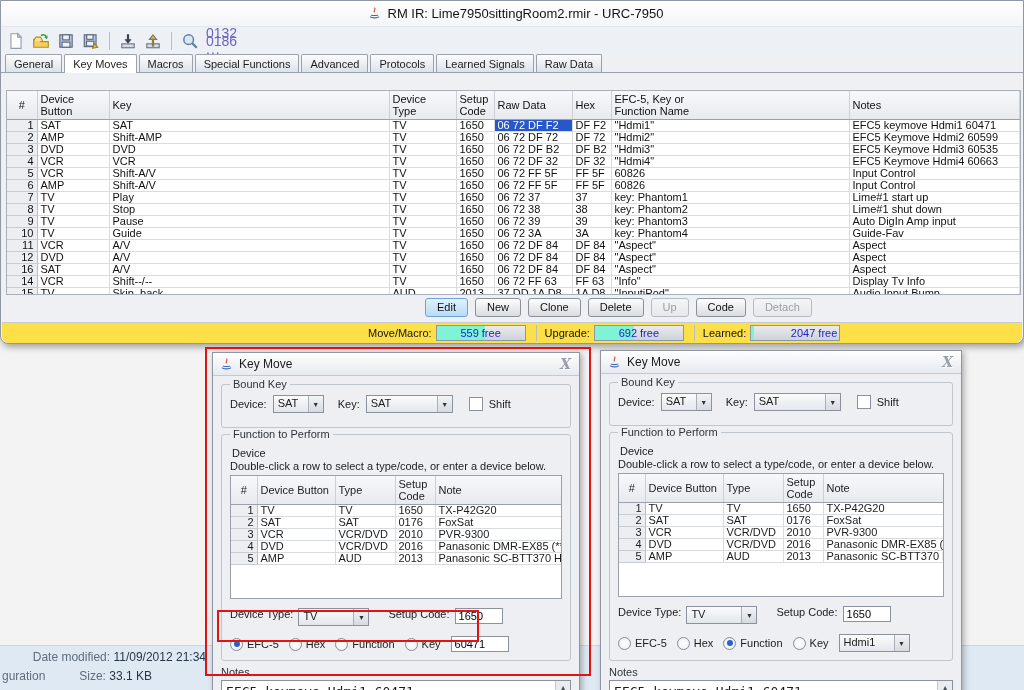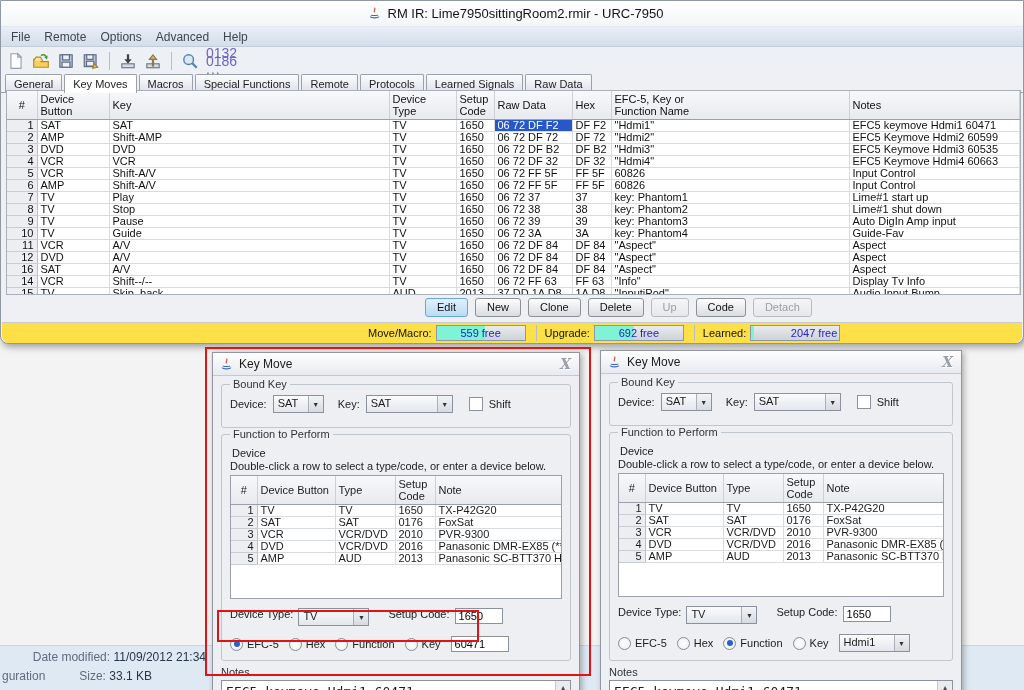--- a/index.html
+++ b/index.html
@@ -149,27 +149,20 @@
   <div class="titlebar">
     <span class="javaicon">
         <svg width="15" height="15" viewBox="0 0 16 16">
           <path d="M8 1.8c1.9 1.7-1.6 3 0 5" fill="none" stroke="#cf4a2e" stroke-width="1.2"></path>
           <path d="M4.5 9.2c0 1.3 7 1.3 7 0" fill="none" stroke="#3a66b8" stroke-width="1.2"></path>
           <path d="M3.5 11.3c0 1.8 9 1.8 9 0" fill="none" stroke="#3a66b8" stroke-width="1.2"></path>
         </svg>
       </span>
     <span>RM IR: Lime7950sittingRoom2.rmir - URC-7950</span>
   </div>
-  <div class="menubar" id="menu-bar">
-      <span class="menu-item">File</span>
-      <span class="menu-item">Remote</span>
-      <span class="menu-item">Options</span>
-      <span class="menu-item">Advanced</span>
-      <span class="menu-item">Help</span>
-    </div>
   <div class="toolbar">
     <span id="icon-strip" style="display:flex;align-items:center;gap:3px;">
         <span class="tbtn">
           <svg width="18" height="18" viewBox="0 0 16 16">
             <path d="M3.5 1.5h6l3 3v10h-9z" fill="#fdfdfe" stroke="#96a0ad"></path>
             <path d="M9.5 1.5v3h3z" fill="#e3e8ef" stroke="#96a0ad"></path>
           </svg>
         </span>
         <span class="tbtn">
           <svg width="18" height="18" viewBox="0 0 16 16">
@@ -221,21 +214,21 @@
       <div>0132</div>
       <div>0186</div>
       <div class="dots">...</div>
     </span>
   </div>
   <div class="tabbar" id="tab-bar">
       <span class="tab">General</span>
       <span class="tab active">Key Moves</span>
       <span class="tab">Macros</span>
       <span class="tab">Special Functions</span>
-      <span class="tab">Remote</span>
+      <span class="tab">Advanced</span>
       <span class="tab">Protocols</span>
       <span class="tab">Learned Signals</span>
       <span class="tab">Raw Data</span>
     </div>
   <div class="tablewrap" id="main-table">
       <table class="jtable" style="width: 1012px;">
         <colgroup>
           <col style="width: 30px;">
           <col style="width: 72px;">
           <col style="width: 280px;">

